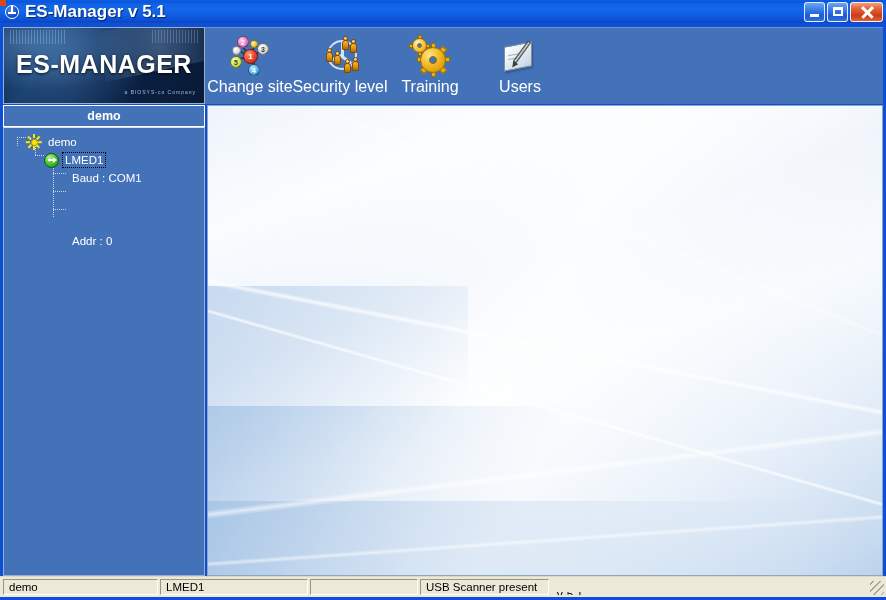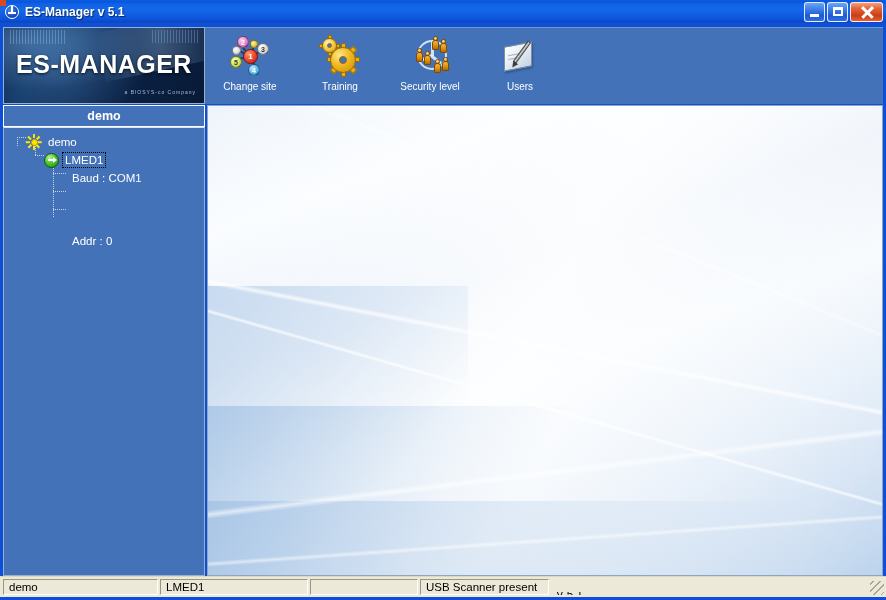--- a/index.html
+++ b/index.html
@@ -49,21 +49,21 @@
   .app-icon .bar1 {
     position: absolute; left: 7px; top: 2px; width: 2px; height: 7px;
     background: #ffffff;
   }
   .app-icon .bar2 {
     position: absolute; left: 4px; top: 8px; width: 8px; height: 2px;
     background: #ffffff;
   }
   .title-text {
     color: #ffffff;
-    font-size: 12px;
+    font-size: 17px;
     font-weight: bold;
     text-shadow: 1px 1px 1px rgba(0,0,0,0.55);
     letter-spacing: 0px;
     white-space: nowrap;
   }
   .winbtns {
     position: absolute; right: 3px; top: 2px;
     display: flex; gap: 2px;
   }
   .winbtn {
@@ -171,21 +171,21 @@
     align-items: center; justify-content: flex-start;
     padding-top: 6px;
     box-sizing: border-box;
     cursor: default;
   }
   .tbtn .ico {
     width: 44px; height: 44px; position: relative;
     margin-bottom: 2px;
   }
   .tbtn .lbl {
-    color: #ffffff; font-size: 10px; white-space: nowrap;
+    color: #ffffff; font-size: 16px; white-space: nowrap;
     line-height: 13px;
   }
   .tb-spacer { flex: 1; }
   .tbtn.close-btn { width: 86px; }
 
   
   .ico-net .hub {
     position: absolute; left: 15px; top: 15px; width: 15px; height: 15px;
     border-radius: 50%;
     background: radial-gradient(circle at 35% 30%, #ff9a66 0%, #e8412a 55%, #a81d12 100%);
@@ -509,42 +509,20 @@
             <div class="lk" style="transform:rotate(-70deg);width:14px"></div>
             <div class="d1"></div>
             <div class="d2"></div>
             <div class="nd n2">2</div>
             <div class="nd n3">3</div>
             <div class="nd n4">4</div>
             <div class="nd n5">5</div>
             <div class="hub">1</div>
           </div>
           <div class="lbl">Change site</div>
-        </div>
-
-        <div class="tbtn">
-          <div class="ico ico-gear">
-            <div class="tooth" style="left:23px;top:9px;width:5px;height:6px;"></div>
-            <div class="tooth" style="left:23px;top:37px;width:5px;height:6px;"></div>
-            <div class="tooth" style="left:9px;top:23px;width:6px;height:5px;"></div>
-            <div class="tooth" style="left:36px;top:23px;width:6px;height:5px;"></div>
-            <div class="tooth" style="left:13px;top:13px;width:6px;height:6px;transform:rotate(45deg)"></div>
-            <div class="tooth" style="left:32px;top:13px;width:6px;height:6px;transform:rotate(45deg)"></div>
-            <div class="tooth" style="left:13px;top:33px;width:6px;height:6px;transform:rotate(45deg)"></div>
-            <div class="tooth" style="left:32px;top:33px;width:6px;height:6px;transform:rotate(45deg)"></div>
-            <div class="g big"></div>
-            <div class="hole bh"></div>
-            <div class="tooth" style="left:9.5px;top:1px;width:4px;height:4px;"></div>
-            <div class="tooth" style="left:9.5px;top:18px;width:4px;height:4px;"></div>
-            <div class="tooth" style="left:1px;top:9.5px;width:4px;height:4px;"></div>
-            <div class="tooth" style="left:18px;top:9.5px;width:4px;height:4px;"></div>
-            <div class="g sml"></div>
-            <div class="hole sh"></div>
-          </div>
-          <div class="lbl">Training</div>
         </div>
 
         <div class="tbtn">
           <div class="ico ico-sec">
             <div class="pie"></div>
             <div class="spoke sp-v"></div>
             <div class="spoke sp-a"></div>
             <div class="spoke sp-b"></div>
             <div class="pp p1">
                 <div class="hd"></div>
@@ -568,20 +546,42 @@
               </div>
             <div class="pp p6">
                 <div class="hd"></div>
                 <div class="bd"></div>
               </div>
           </div>
           <div class="lbl">Security level</div>
         </div>
 
         <div class="tbtn">
+          <div class="ico ico-gear">
+            <div class="tooth" style="left:23px;top:9px;width:5px;height:6px;"></div>
+            <div class="tooth" style="left:23px;top:37px;width:5px;height:6px;"></div>
+            <div class="tooth" style="left:9px;top:23px;width:6px;height:5px;"></div>
+            <div class="tooth" style="left:36px;top:23px;width:6px;height:5px;"></div>
+            <div class="tooth" style="left:13px;top:13px;width:6px;height:6px;transform:rotate(45deg)"></div>
+            <div class="tooth" style="left:32px;top:13px;width:6px;height:6px;transform:rotate(45deg)"></div>
+            <div class="tooth" style="left:13px;top:33px;width:6px;height:6px;transform:rotate(45deg)"></div>
+            <div class="tooth" style="left:32px;top:33px;width:6px;height:6px;transform:rotate(45deg)"></div>
+            <div class="g big"></div>
+            <div class="hole bh"></div>
+            <div class="tooth" style="left:9.5px;top:1px;width:4px;height:4px;"></div>
+            <div class="tooth" style="left:9.5px;top:18px;width:4px;height:4px;"></div>
+            <div class="tooth" style="left:1px;top:9.5px;width:4px;height:4px;"></div>
+            <div class="tooth" style="left:18px;top:9.5px;width:4px;height:4px;"></div>
+            <div class="g sml"></div>
+            <div class="hole sh"></div>
+          </div>
+          <div class="lbl">Training</div>
+        </div>
+
+        <div class="tbtn">
           <div class="ico ico-doc">
             <div class="sheet"></div>
             <div class="ln" style="left:10px;top:20px;width:14px;transform:skewY(-11deg)"></div>
             <div class="ln" style="left:10px;top:24px;width:11px;transform:skewY(-11deg)"></div>
             <div class="pen"></div>
             <div class="nib"></div>
           </div>
           <div class="lbl">Users</div>
         </div>
 

